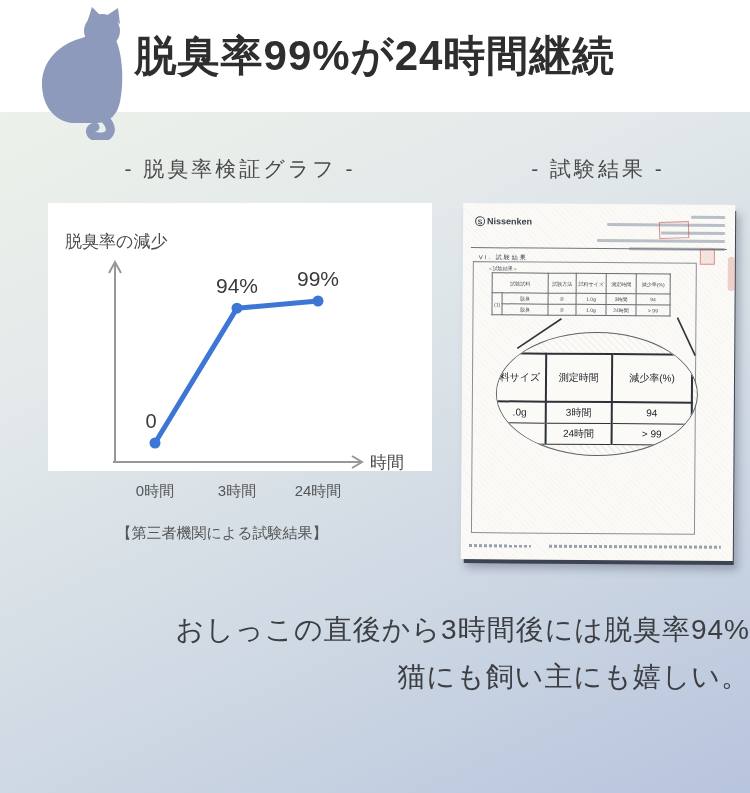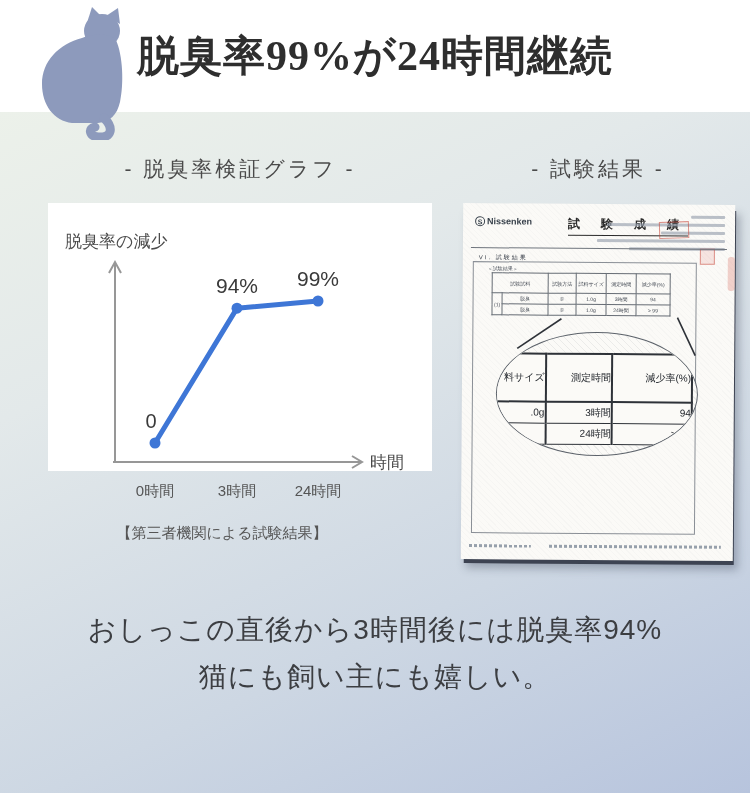--- a/index.html
+++ b/index.html
@@ -7,21 +7,21 @@
   body { font-family:"Liberation Sans","DejaVu Sans",sans-serif; }
   .page { position:relative; width:750px; height:793px; overflow:hidden; background:#ffffff; }
 
   
   .bg-grad { position:absolute; left:0; top:112px; width:750px; height:681px;
     background:linear-gradient(155deg,#ecf1ea 0%,#e3e9ea 30%,#cdd7e3 68%,#b7c4dd 100%); }
 
   
   .header { position:absolute; left:0; top:0; width:750px; height:112px; background:#ffffff; }
   .page-title { position:absolute; left:0; top:28px; width:750px; text-align:center;
-    font-size:42px; font-weight:700; color:#2e2e2e; letter-spacing:1px;font-family:Liberation Serif, serif; }
+    font-size:42px; font-weight:700; color:#2e2e2e; letter-spacing:1px; }
   .cat { position:absolute; left:32px; top:4px; width:104px; height:136px; z-index:3; }
 
   
   .sec-heading { position:absolute; top:155px; text-align:center; font-size:21px;
     color:#4a4a4a; letter-spacing:3px; }
   .sec-heading.graph { left:48px; width:384px; }
   .sec-heading.report { left:462px; width:272px; }
 
   
   .card { position:absolute; left:48px; top:203px; width:384px; height:268px; background:#ffffff; }
@@ -59,34 +59,34 @@
   table.mini th { height:20px; }
   table.mini td { height:11px; }
   .cw0{width:10px;} .cw1{width:56px;} .cw2{width:28px;} .cw3{width:30px;} .cw4{width:30px;} .cw5{width:34px;}
 
   .connectors { position:absolute; left:0; top:0; width:224px; height:272px; }
 
   .oval { position:absolute; left:23px; top:69px; width:202px; height:124px;
     border:1px solid #5d636b; border-radius:50%; overflow:hidden;
     background:#fbfaf7 repeating-linear-gradient(45deg,rgba(130,135,140,.13) 0 1px,transparent 1px 5px); }
   table.zoomtab { position:absolute; left:-4px; top:20px; border-collapse:collapse;
-    font-size:10px; color:#22262c; text-align:right; background:#fbfaf7; }
+    font-size:10px; color:#22262c; text-align:center; background:#fbfaf7; }
   table.zoomtab th, table.zoomtab td { border:2px solid #2e3238; font-weight:400; }
   table.zoomtab th { height:48px; }
   table.zoomtab td { height:21px; border-top-width:1px; border-bottom-width:1px; }
   .zw0{width:54px;} .zw1{width:70px;} .zw2{width:84px;}
 
   .fineprint { position:absolute; left:8px; top:341px; width:256px; height:4px; }
   .fineprint .fp { position:absolute; top:0; height:3px;
     background:repeating-linear-gradient(90deg,#97a0ab 0 3px,transparent 3px 5px); }
   .fp.a { left:0; width:62px; }
   .fp.b { left:80px; width:172px; }
 
   
-  .footer-text { position:absolute; left:0; top:606px; width:750px; text-align:center;
+  .footer-text { position:absolute; left:0; top:606px; width:750px; text-align:right;
     font-size:28px; color:#3c3e42; line-height:47px; letter-spacing:1px; }
 </style>
 </head>
 <body>
 
 <div class="page">
 
   <div class="header">
     <div class="page-title">脱臭率99%が24時間継続</div>
   </div>
@@ -134,21 +134,20 @@
       <text x="270" y="293" text-anchor="middle" font-size="15" fill="#555">24時間</text>
       <text x="174" y="335" text-anchor="middle" font-size="15" fill="#555">【第三者機関による試験結果】</text>
     </svg>
   </div>
 
   <div class="paper">
     <div class="logo">
       <span class="logo-mark">S</span>
       <span>Nissenken</span>
     </div>
-    <div class="doc-title">試 験 成 績</div>
     <div class="meta">
       <div class="bar" style="width:34px"></div>
       <div class="bar" style="width:118px"></div>
       <div class="bar" style="width:64px"></div>
       <div class="bar" style="width:128px"></div>
       <div class="bar" style="width:96px"></div>
     </div>
     <div class="stamp-box"></div>
     <div class="stamp-sq"></div>
     <div class="stamp-smudge"></div>

